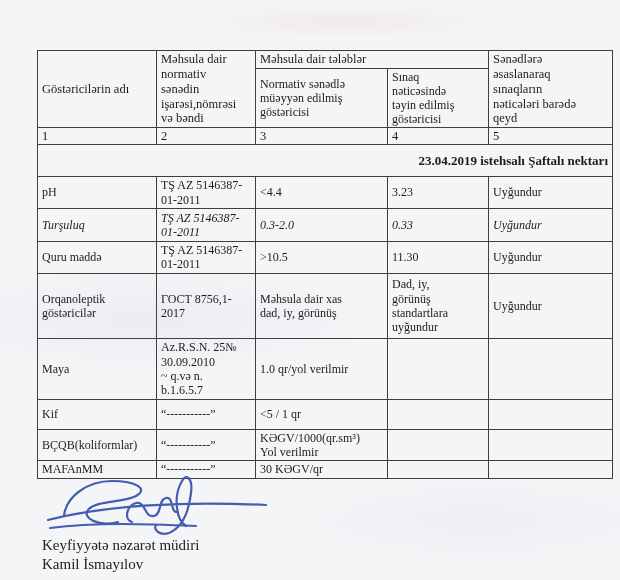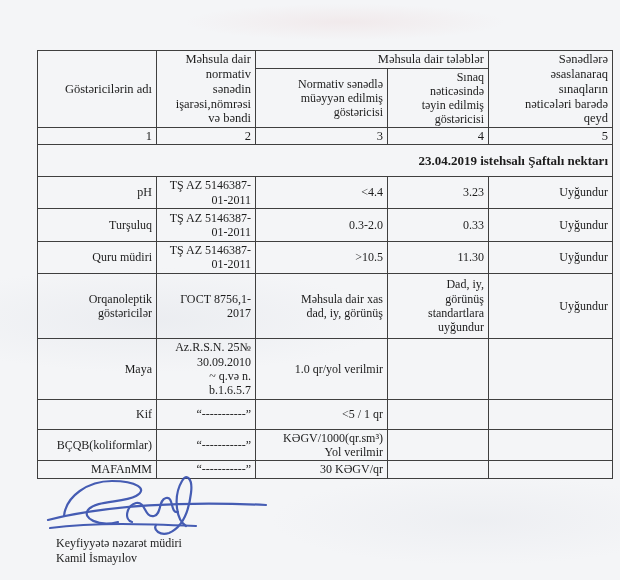--- a/index.html
+++ b/index.html
@@ -18,40 +18,40 @@
       #f4f5f7;
   }
   table.report{
     position:absolute;left:37px;top:50px;width:575px;
     border-collapse:collapse;table-layout:fixed;
     border:1.5px solid #3a3a3a;
   }
   .report th,.report td{
     border:1px solid #3f3f3f;
     padding:1px 4px;
-    text-align:right;vertical-align:middle;
+    text-align:left;vertical-align:middle;
     font-weight:normal;
     font-size:12px;line-height:1.18;
     white-space:pre-line;
     overflow:hidden;
   }
   .h-group{height:16px;}
   .h-group th{font-size:12.5px;}
   .h-sub{height:58px;}
   .r-num td{height:16px;font-size:12.5px;padding:0 4px;}
   .date-row td{
     height:29px;text-align:right;font-weight:bold;font-size:13px;
     padding-left:6px;white-space:nowrap;
   }
-  .rh0{height:31px;}.rh1{height:33px;}.rh2{height:32px;}.rh3{height:65px;}
+  .rh0{height:31px;}.rh1{height:33px;font-style:italic;}.rh2{height:32px;}.rh3{height:65px;}
   .rh4{height:61px;}.rh5{height:30px;}.rh6{height:28px;}.rh7{height:18px;}
   .sig-svg{position:absolute;left:36px;top:470px;}
   .sign-label{
     position:absolute;left:42px;top:536px;
-    font-size:12px;line-height:1.28;color:#222;margin-left:14px;
+    font-size:15px;line-height:1.28;color:#222;
   }
   .sign-label div{white-space:nowrap;}
 </style>
 </head>
 <body>
 
 <div class="sheet">
 
   <table class="report">
     <colgroup>
@@ -106,21 +106,21 @@
       </tr>
       <tr class="rh1">
         <td>Turşuluq</td>
         <td>TŞ AZ 5146387-
 01-2011</td>
         <td>0.3-2.0</td>
         <td>0.33</td>
         <td>Uyğundur</td>
       </tr>
       <tr class="rh2">
-        <td>Quru müdiri</td>
+        <td>Quru maddə</td>
         <td>TŞ AZ 5146387-
 01-2011</td>
         <td>&gt;10.5</td>
         <td>11.30</td>
         <td>Uyğundur</td>
       </tr>
       <tr class="rh3">
         <td>Orqanoleptik
 göstəricilər</td>
         <td>ГОСТ 8756,1-

